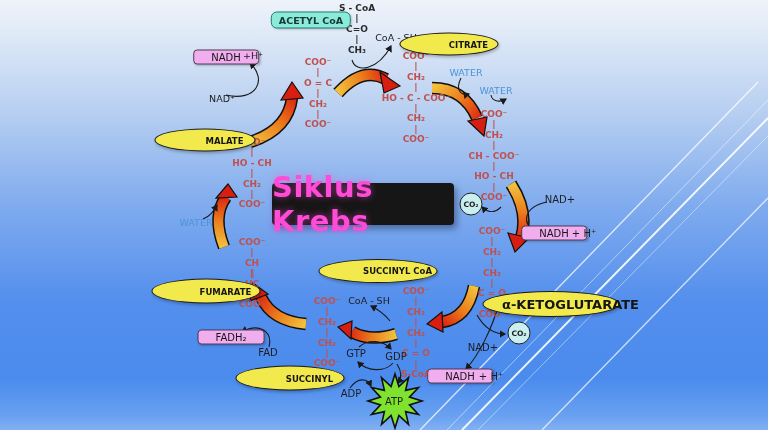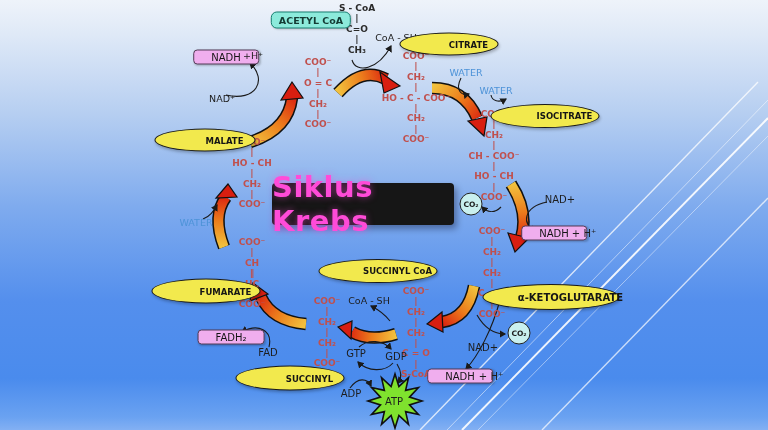--- a/index.html
+++ b/index.html
@@ -210,36 +210,35 @@
 CH₂
 |
 HO - C - COO⁻
 |
 CH₂
 |
 COO⁻</div>
   <div class="lbl blue" style="left:466px; top:72px;">WATER</div>
   <div class="lbl blue" style="left:496px; top:90px;">WATER</div>
 
-  <div class="oval" style="left:545px; top:116px; width:68px; height:22px;">ISOCITRATE</div>
   <div class="struct" style="left:494px; top:109px;">COO⁻
 |
 CH₂
 |
 CH - COO⁻
 |
 HO - CH
 |
 COO⁻</div>
   <div class="co2" style="left:471px; top:204px;">CO₂</div>
   <div class="lbl black" style="left:560px; top:199px;">NAD+</div>
   <div class="pillbox" style="left:554px; top:233px;">NADH</div>
   <div class="lbl black" style="left:584px; top:233px;">+ H⁺</div>
 
-  <div class="oval" style="left:551px; top:297px; width:96px; height:24px; font-size:10px;">α-KETOGLUTARATE</div>
+  <div class="oval" style="left:551px; top:304px; width:96px; height:24px; font-size:13px;">α-KETOGLUTARATE</div>
   <div class="struct" style="left:492px; top:226px;">COO⁻
 |
 CH₂
 |
 CH₂
 |
 C = O
 |
 COO⁻</div>
   <div class="co2" style="left:519px; top:333px;">CO₂</div>

